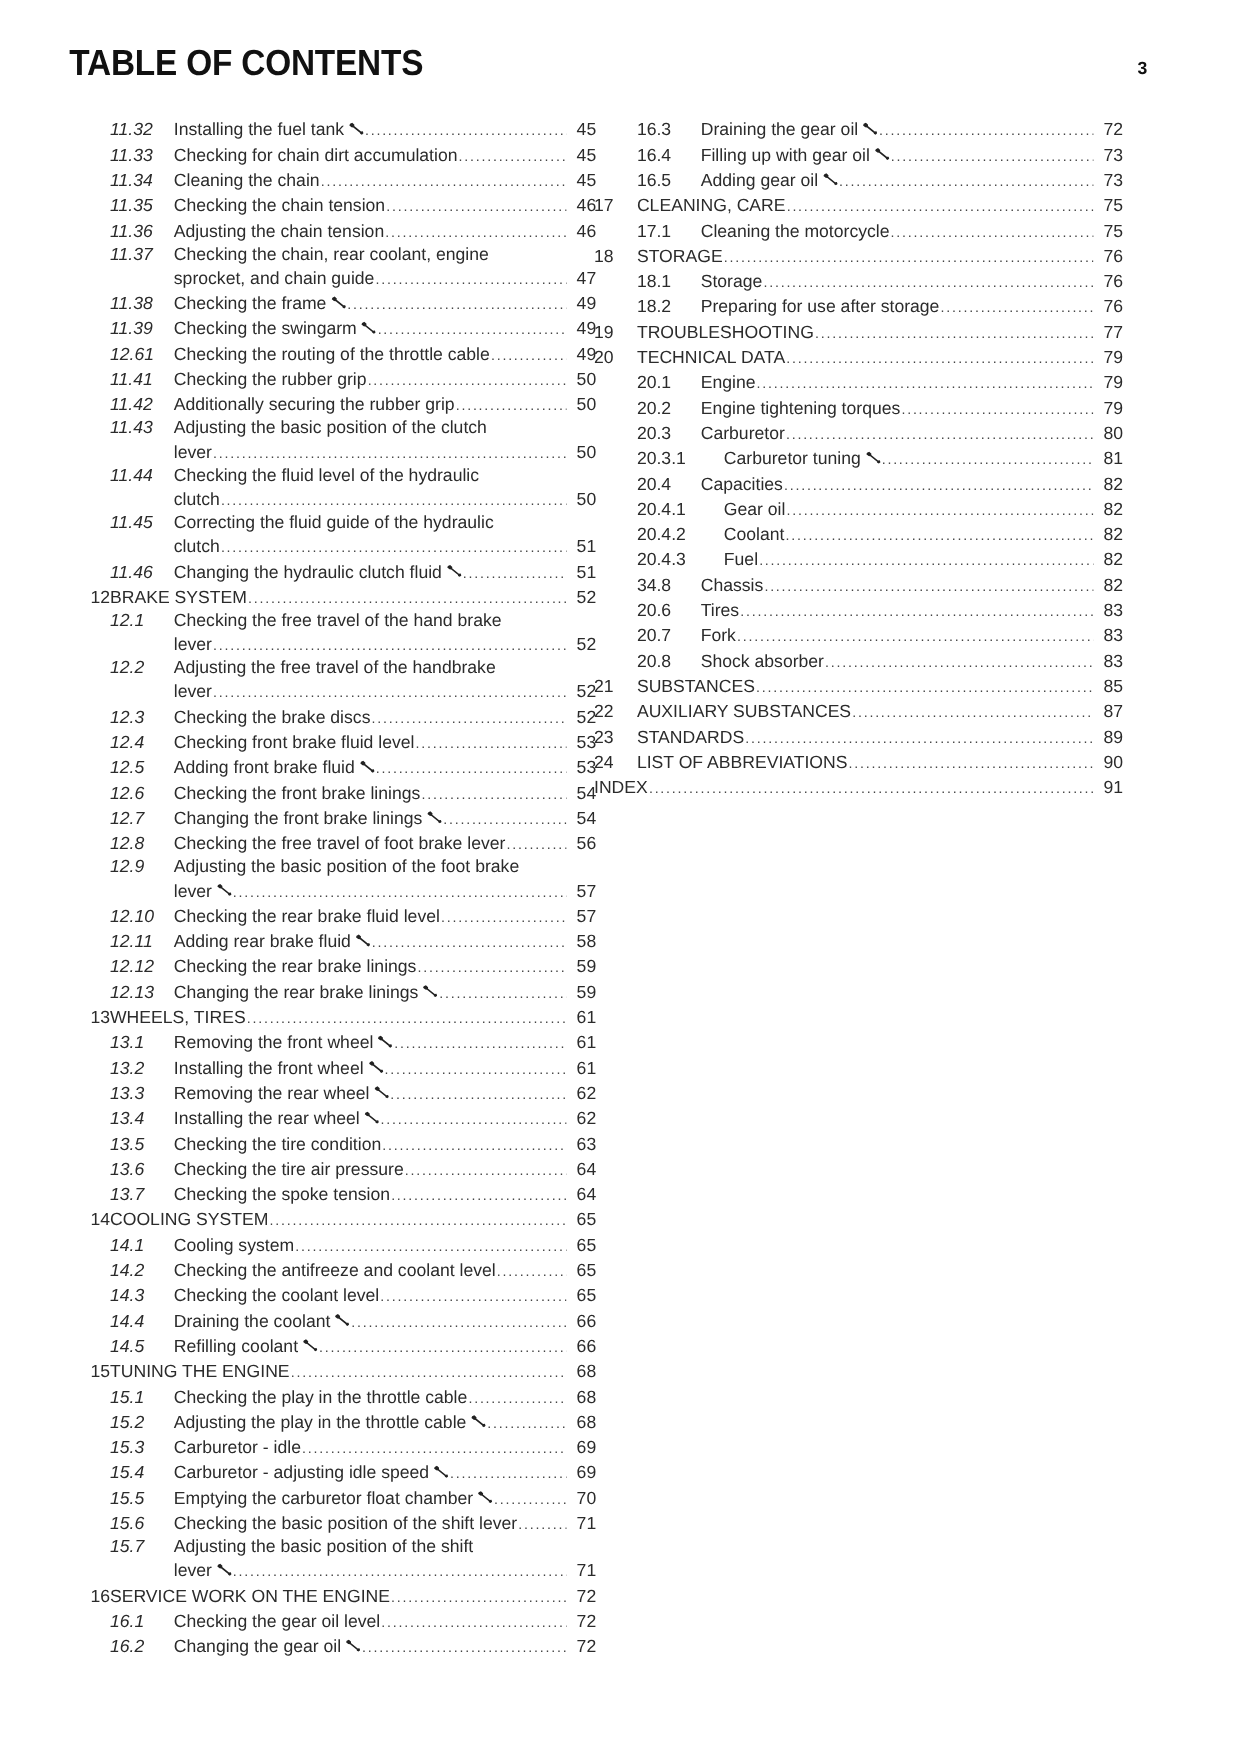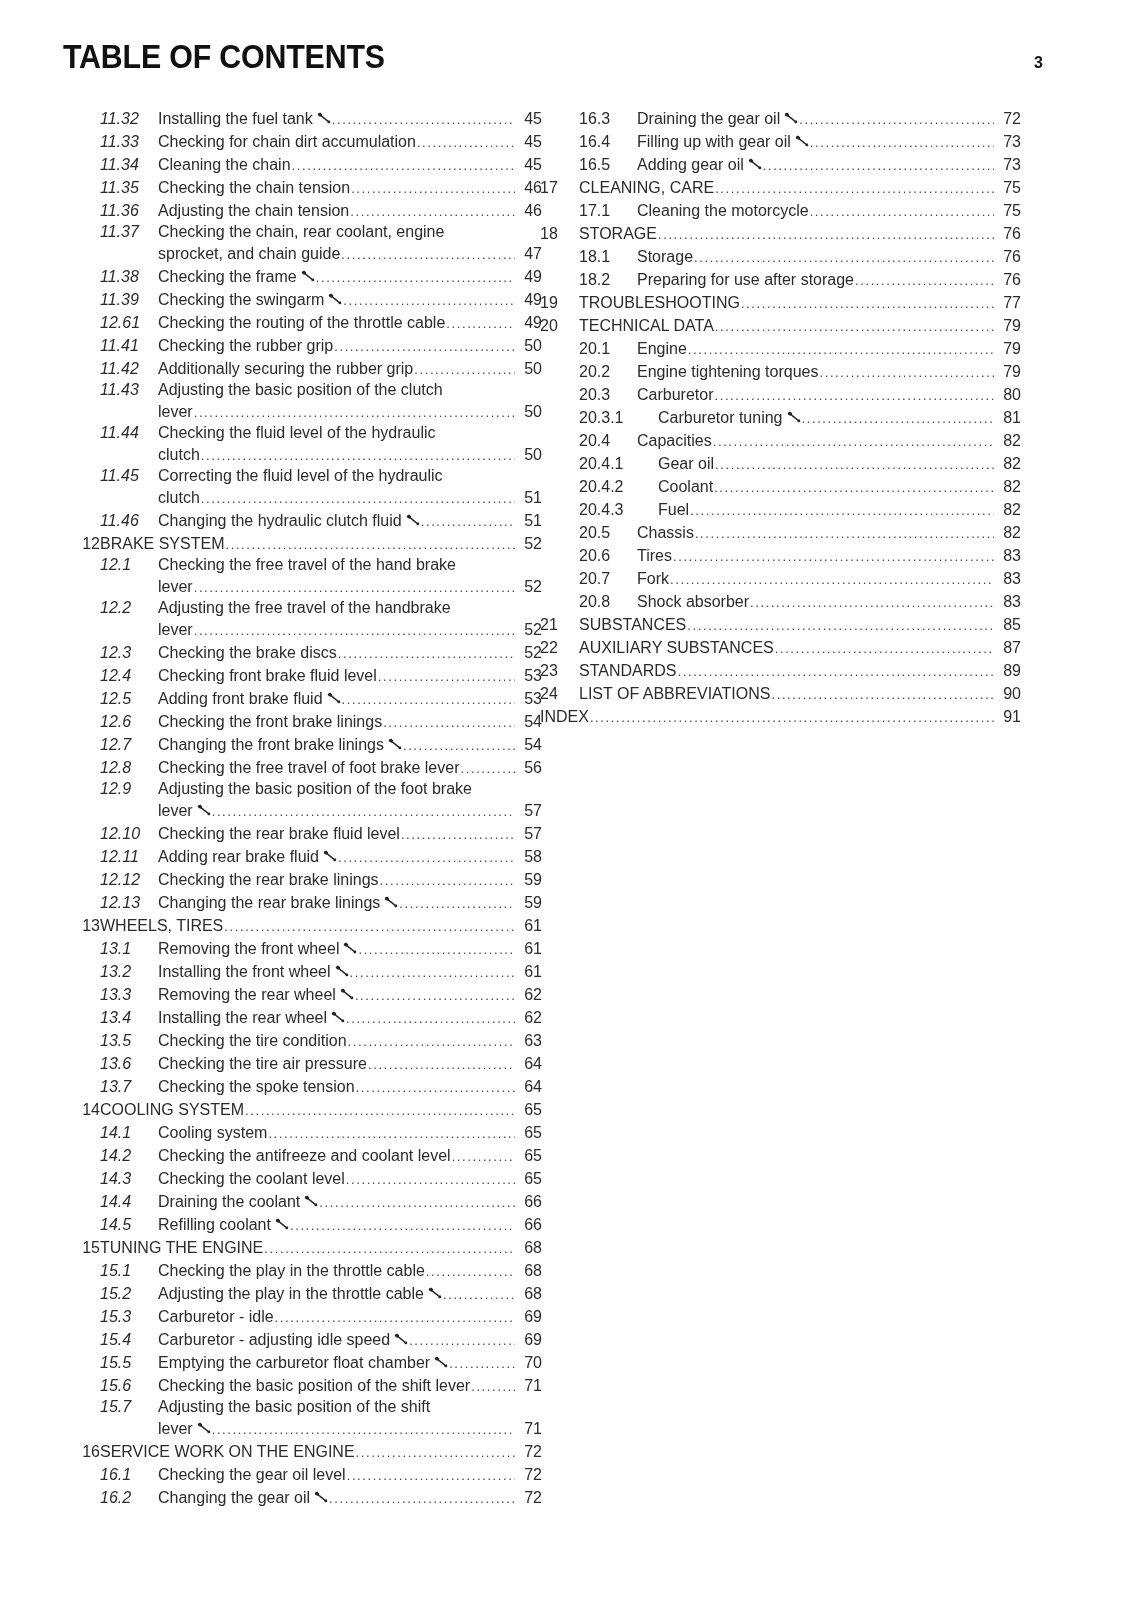--- a/index.html
+++ b/index.html
@@ -165,21 +165,21 @@
       <div class="line">
         <span class="num" style="width: 96px; padding-left: 0px;"></span>
         <span class="text">clutch</span>
         <span class="dots"></span>
         <span class="pg">50</span>
       </div>
     </div>
     <div class="entry lvl2 wrap">
       <div class="line first">
         <span class="num">11.45</span>
-        <span class="text">Correcting the fluid level of the hydraulic</span>
+        <span class="text">Correcting the fluid guide of the hydraulic</span>
       </div>
       <div class="line">
         <span class="num" style="width: 96px; padding-left: 0px;"></span>
         <span class="text">clutch</span>
         <span class="dots"></span>
         <span class="pg">51</span>
       </div>
     </div>
     <div class="entry lvl2">
       <div class="line first">
@@ -763,21 +763,21 @@
     <div class="entry lvl3">
       <div class="line first">
         <span class="num">20.4.3</span>
         <span class="text">Fuel</span>
         <span class="dots"></span>
         <span class="pg">82</span>
       </div>
     </div>
     <div class="entry lvl2">
       <div class="line first">
-        <span class="num">20.5</span>
+        <span class="num">34.8</span>
         <span class="text">Chassis</span>
         <span class="dots"></span>
         <span class="pg">82</span>
       </div>
     </div>
     <div class="entry lvl2">
       <div class="line first">
         <span class="num">20.6</span>
         <span class="text">Tires</span>
         <span class="dots"></span>

